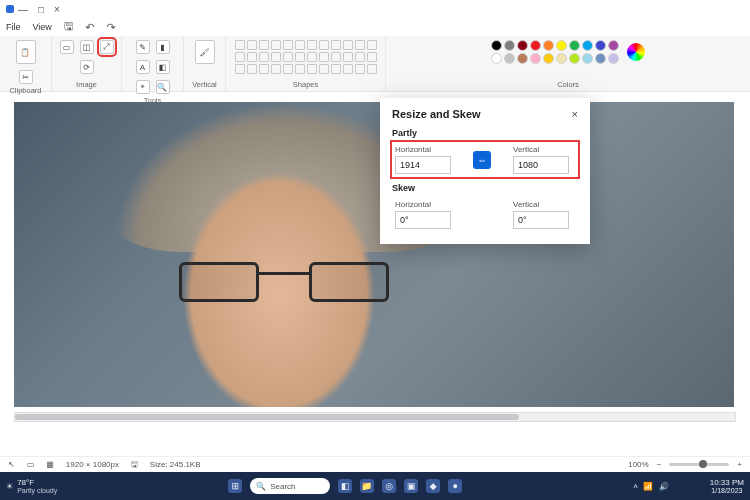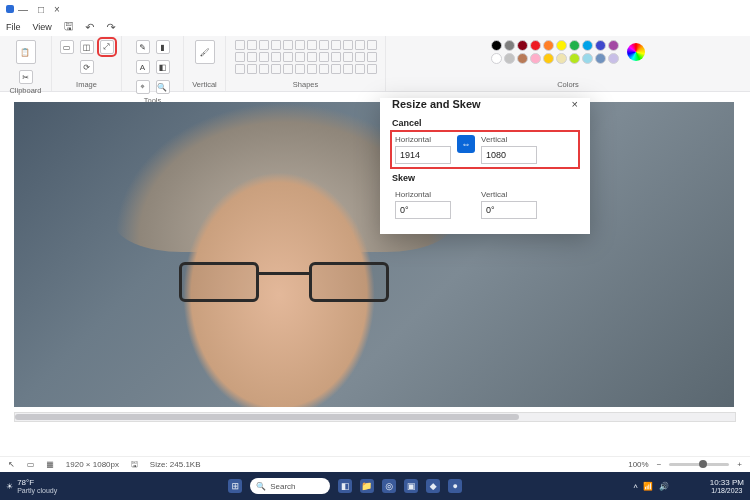--- a/index.html
+++ b/index.html
@@ -50,31 +50,31 @@
   .zoom-slider { width:60px; height:3px; background:#ccc; position:relative; border-radius:2px; }
   .zoom-slider .knob { position:absolute; left:50%; top:-3px; width:8px;height:8px;border-radius:50%;background:#666; }
 
   .taskbar { position:absolute; left:0; right:0; bottom:0; height:28px; background:#1a2a4a; display:flex; align-items:center; color:#e6ecf4; font-size:8px; }
   .taskbar .left { display:flex; align-items:center; gap:4px; padding:0 6px; }
   .taskbar .center { flex:1; display:flex; justify-content:center; gap:8px; align-items:center; }
   .taskbar .right { display:flex; align-items:center; gap:6px; padding:0 6px; }
   .tb-icon { width:14px; height:14px; border-radius:3px; background:#3a5a9a; display:flex;align-items:center;justify-content:center;font-size:9px; }
   .tb-search { width:80px; height:16px; background:#fff; border-radius:8px; display:flex; align-items:center; padding:0 6px; color:#555; gap:4px; }
 
-  .dialog { position:absolute; left:380px; top:98px; width:210px; background:#fff; box-shadow:0 6px 24px rgba(0,0,0,0.25); padding:0 12px 12px; }
+  .dialog { position:absolute; left:380px; top:98px; width:210px; background:#fff; box-shadow:0 6px 24px rgba(0,0,0,0.25); padding:10px 12px 12px; }
   .dialog .dlg-head { display:flex; justify-content:space-between; align-items:center; margin-bottom:8px; }
   .dialog .dlg-title { font-size:11px; font-weight:600; }
   .dialog .close { font-size:11px; color:#444; }
   .dialog .section-label { font-size:9px; font-weight:600; margin:6px 0 4px; }
   .dialog .radios { display:flex; gap:16px; margin-bottom:6px; font-size:9px; align-items:center; }
   .radio { display:flex; gap:4px; align-items:center; }
   .radio .r-outer { width:10px;height:10px;border:1.5px solid #888;border-radius:50%; position:relative; }
   .radio.selected .r-outer { border-color:#0a66d8; }
   .radio.selected .r-outer::after { content:""; position:absolute; inset:1.5px; background:#0a66d8; border-radius:50%; }
-  .fields { display:flex; gap:6px; align-items:flex-start; padding:3px; }
+  .fields { display:flex; gap:22px; align-items:center; padding:3px; }
   .fld { display:flex; flex-direction:column; gap:2px; }
   .fld label { font-size:8px; color:#555; }
   .fld .input { width:56px; height:18px; border:1px solid #c8c8cc; padding:0 4px; font-size:9px; display:flex; align-items:center; }
   .lock { width:18px;height:18px;background:#0a66d8;border-radius:3px;display:flex;align-items:center;justify-content:center;color:#fff;font-size:9px; }
   .hl-box { outline:2px solid #e63b3b; }
   .btns { display:flex; gap:8px; margin-top:12px; justify-content:flex-start; }
   .btn { height:20px; padding:0 18px; font-size:9px; border:1px solid #ccc; background:#fafafa; display:flex;align-items:center; }
   .btn.primary { background:#0a66d8; color:#fff; border-color:#0a66d8; }
 </style>
 </head>
@@ -215,21 +215,21 @@
   <div class="hscroll">
       <div class="thumb"></div>
     </div>
 </div>
 
 <div class="dialog">
   <div class="dlg-head">
     <div class="dlg-title">Resize and Skew</div>
     <div class="close">×</div>
   </div>
-  <div class="section-label">Cancel</div>
+  <div class="section-label">Partly</div>
   <div class="fields hl-box">
     <div class="fld">
       <label>Horizontal</label>
       <div class="input">1914</div>
     </div>
     <div class="lock">⇔</div>
     <div class="fld">
       <label>Vertical</label>
       <div class="input">1080</div>
     </div>

